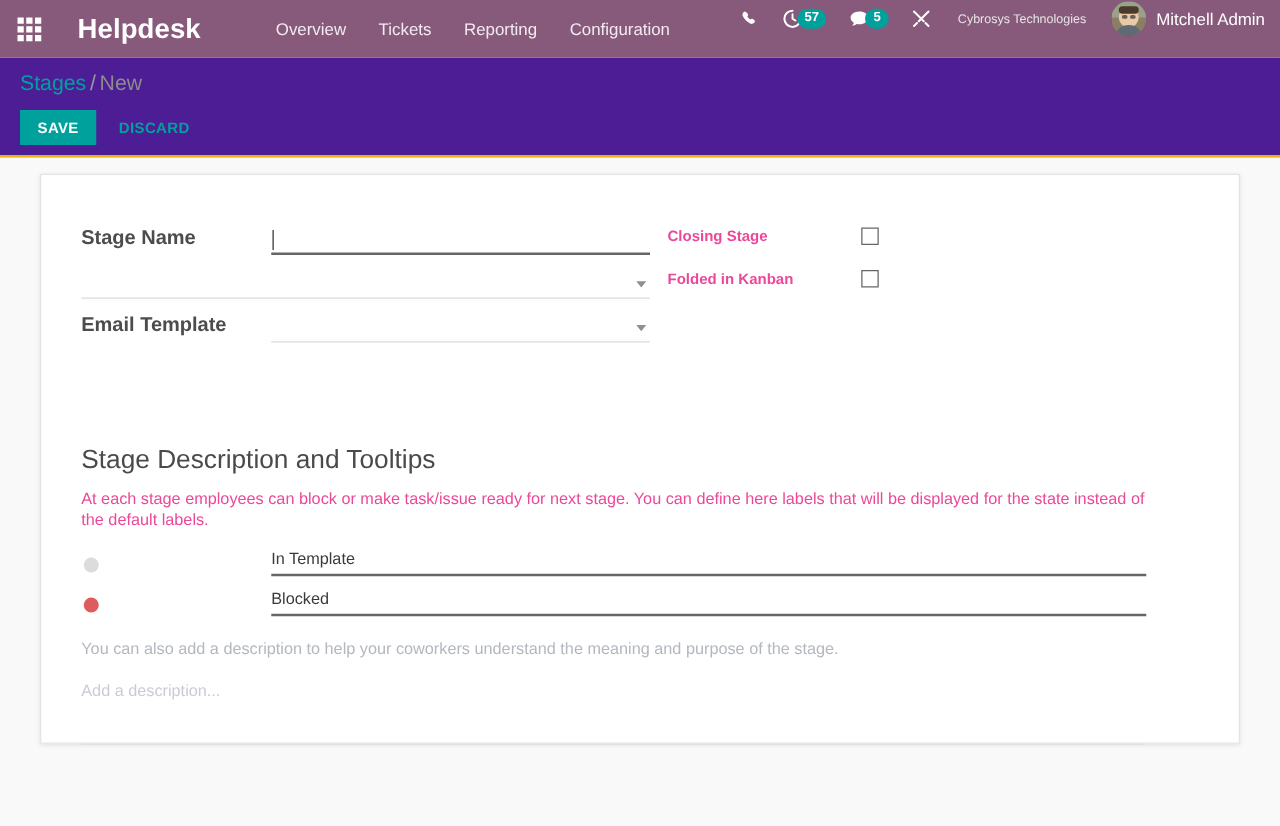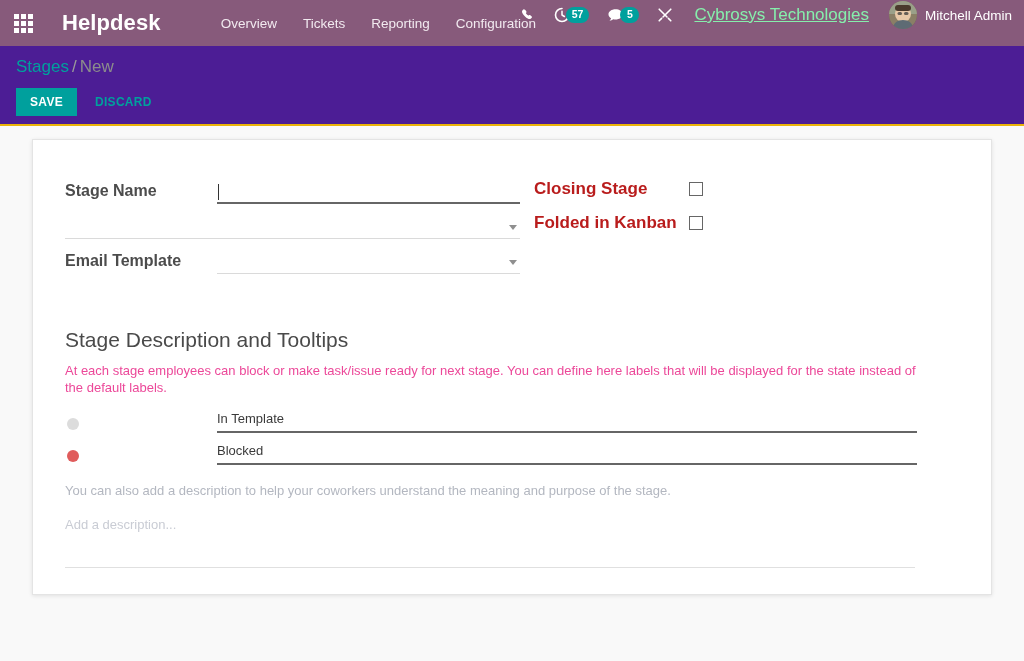--- a/index.html
+++ b/index.html
@@ -78,26 +78,25 @@
     font-size: 10.5px;
     font-weight: bold;
     border-radius: 9px;
     padding: 1px 6px 2px 6px;
     margin-left: -4px;
     line-height: 13px;
     min-width: 19px;
     text-align: center;
   }
   .company-name {
-    font-size: 17px;
-    color: #86efac;
+    font-size: 10px;
+    color: #e5e5e5;
     padding: 0 12px;
     white-space: nowrap;
     cursor: pointer;
-    text-decoration: underline;
   }
   .user-menu {
     display: flex; align-items: center; gap: 8px;
     padding-left: 8px;
     cursor: pointer;
   }
   .avatar {
     width: 28px; height: 28px;
     border-radius: 50%;
     overflow: hidden;
@@ -207,35 +206,35 @@
   }
 
   .check-row {
     display: flex;
     align-items: center;
     margin-bottom: 12px;
     min-height: 22px;
   }
   .check-label {
     width: 155px;
-    font-size: 17px;
-    font-weight: bold;
-    color: #b91c1c;
+    font-size: 12px;
+    font-weight: bold;
+    color: #ec4899;
     flex: none;
   }
   .checkbox {
     width: 14px; height: 14px;
     border: 1px solid #666666;
     background: #ffffff;
     cursor: pointer;
     flex: none;
   }
 
   
-  .section { margin-top: 44px; }
+  .section { margin-top: 72px; }
   .section-title {
     font-size: 21px;
     color: #4a4a4a;
     font-weight: normal;
     margin: 0 0 9px 0;
     line-height: 26px;
   }
   .section-help {
     font-size: 13px;
     color: #ec4899;

